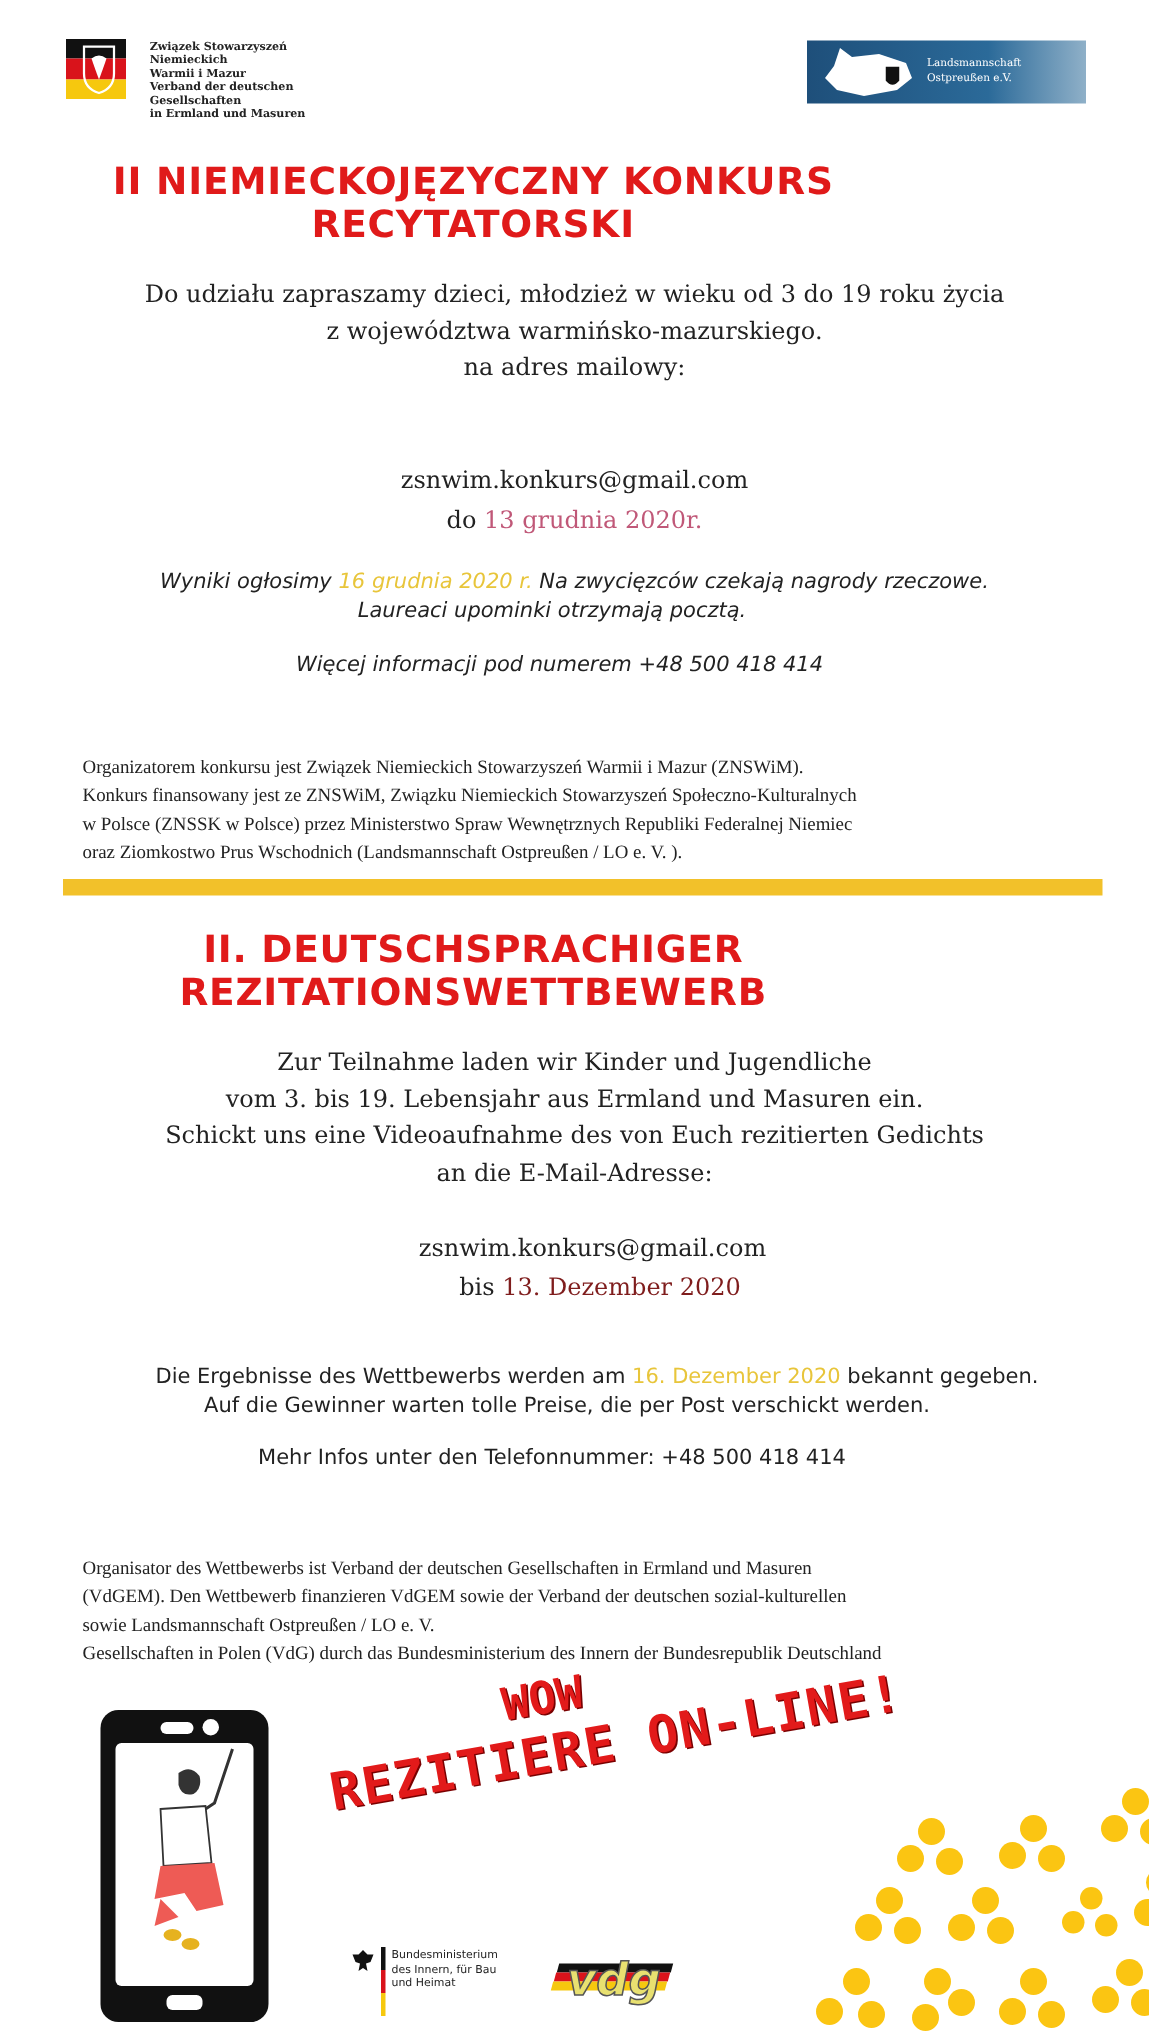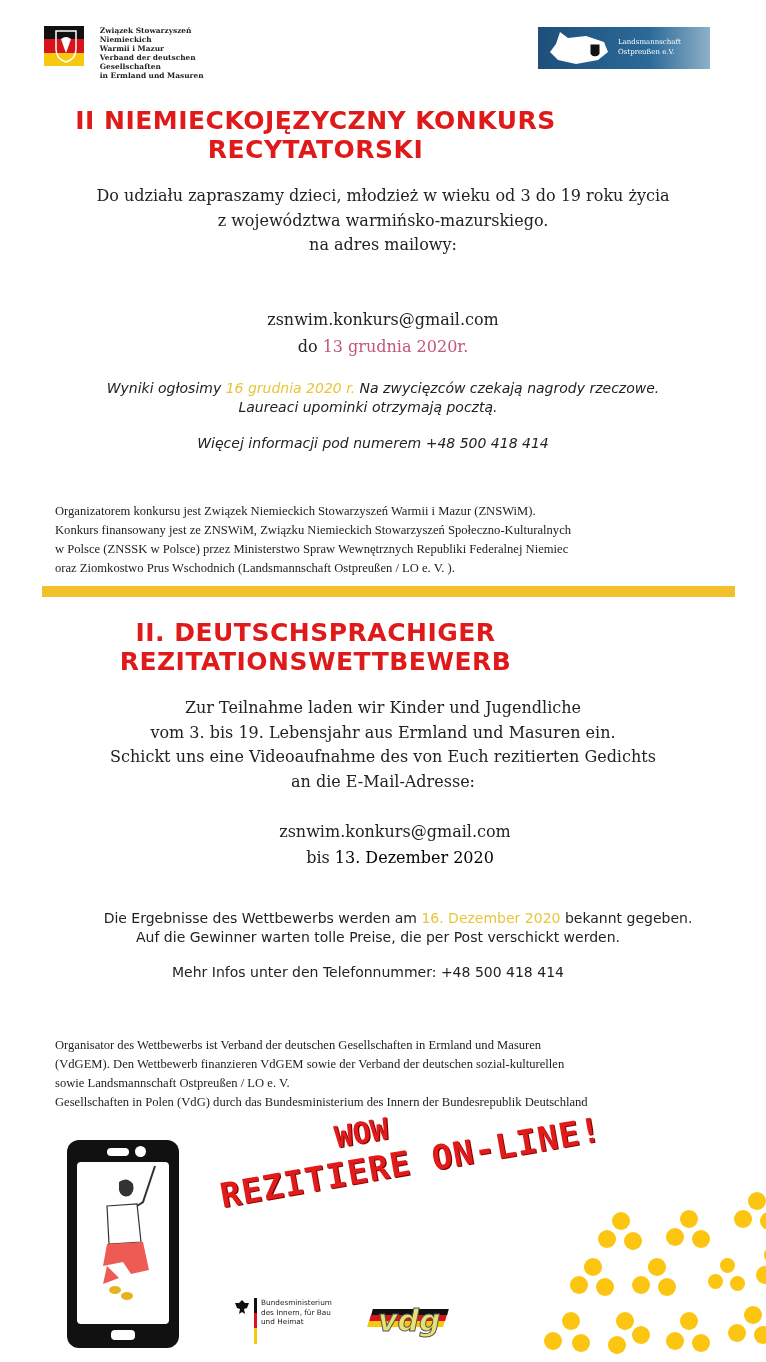--- a/index.html
+++ b/index.html
@@ -3,31 +3,31 @@
   <meta charset="utf-8">
   <style>
     html, body { margin:0; padding:0; background:#ffffff; }
     body { width:766px; height:1362px; position:relative; overflow:hidden; font-family:"DejaVu Serif", serif; color:#222; }
     .abs { position:absolute; }
     
     .logo-left { left:44px; top:26px; width:200px; height:44px; display:flex; gap:16px; align-items:flex-start; }
     .flag-shield { width:44px; height:40px; position:relative; overflow:hidden; }
     .flag-shield .b { height:33.3%; }
     .logo-left-text { font-family:"DejaVu Serif", serif; font-weight:bold; font-size:7.4px; line-height:9px; color:#222; }
-    .logo-right { left:538px; top:27px; width:172px; height:42px; background:linear-gradient(90deg,#1e4f7a 0%,#2b6a99 65%,#8fb0c8 100%); }
+    .logo-right { left:538px; top:27px; width:186px; height:42px; background:linear-gradient(90deg,#1e4f7a 0%,#2b6a99 65%,#8fb0c8 100%); }
     .logo-right-text { position:absolute; left:80px; top:10px; color:#fff; font-family:"DejaVu Serif", serif; font-size:7px; line-height:10px; }
     .logo-right-text span { display:block; }
     .title { left:0; width:631px; text-align:center; color:#e01a1a; font-family:"DejaVu Sans", sans-serif; font-weight:bold; font-size:25px; line-height:29px; letter-spacing:0.5px; }
     .body-serif { left:0; width:766px; text-align:center; font-family:"DejaVu Serif", serif; font-size:16px; line-height:24.5px; color:#222; }
     .italic-sans { left:0; width:766px; text-align:center; font-family:"DejaVu Sans", sans-serif; font-style:italic; font-size:14px; line-height:19px; color:#222; }
     .plain-sans { left:0; width:766px; text-align:center; font-family:"DejaVu Sans", sans-serif; font-size:14px; line-height:19px; color:#222; }
     .small-serif { left:55px; width:690px; font-family:"Liberation Serif", serif; font-size:12.6px; line-height:19px; color:#222; }
     .pink { color:#c05878; }
     .yellow { color:#e8c53a; }
-    .rust { color:#000000; }
+    .rust { color:#7f1d1d; }
     .divider { left:42px; top:586px; width:693px; height:11px; background:#f2c12a; }
     .phone { left:67px; top:1140px; width:112px; height:208px; background:#111; border-radius:12px; }
     .phone-screen { position:absolute; left:10px; top:22px; width:92px; height:162px; background:#fff; border-radius:4px; overflow:hidden; }
     .wow { left:230px; top:1140px; width:420px; height:110px; transform:rotate(-10deg); transform-origin:left bottom; color:#e21a1a; font-family:"DejaVu Sans Mono", monospace; font-weight:bold; text-shadow:1px 1px 0 #7a0000; }
     .wow .l1 { font-size:30px; text-align:center; width:300px; }
     .wow .l2 { font-size:34px; letter-spacing:1px; }
     .bmi { left:234px; top:1298px; width:110px; height:48px; display:flex; gap:4px; }
     .bmi-text { font-family:"DejaVu Sans", sans-serif; font-size:7.3px; line-height:9.5px; color:#222; }
     .vdg { left:366px; top:1305px; width:84px; height:36px; }
     .dot { position:absolute; border-radius:50%; background:#fbc512; }

